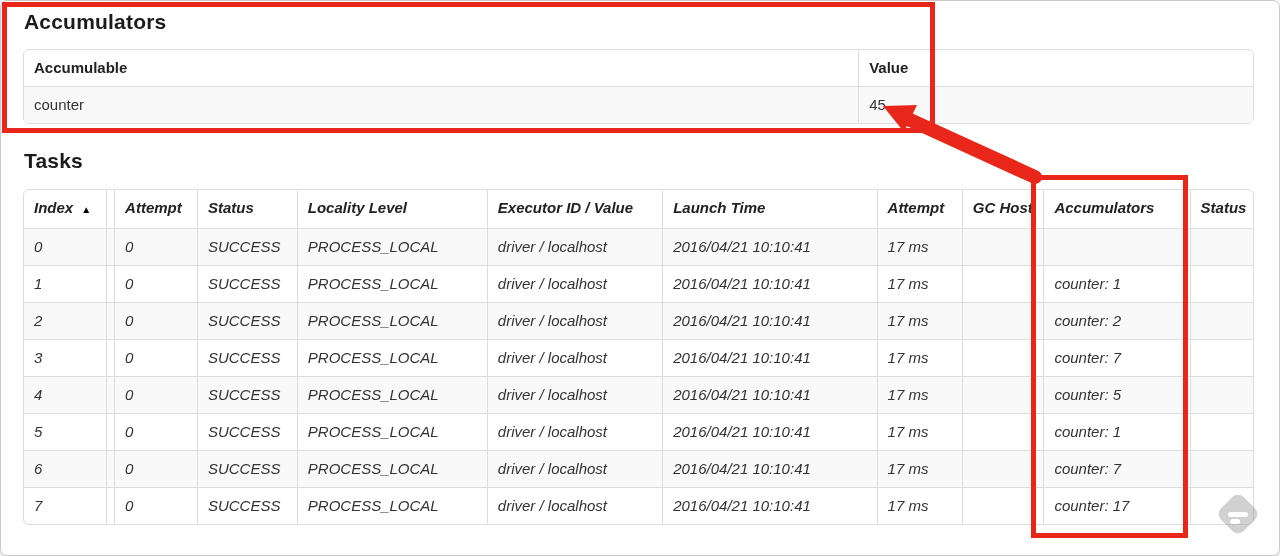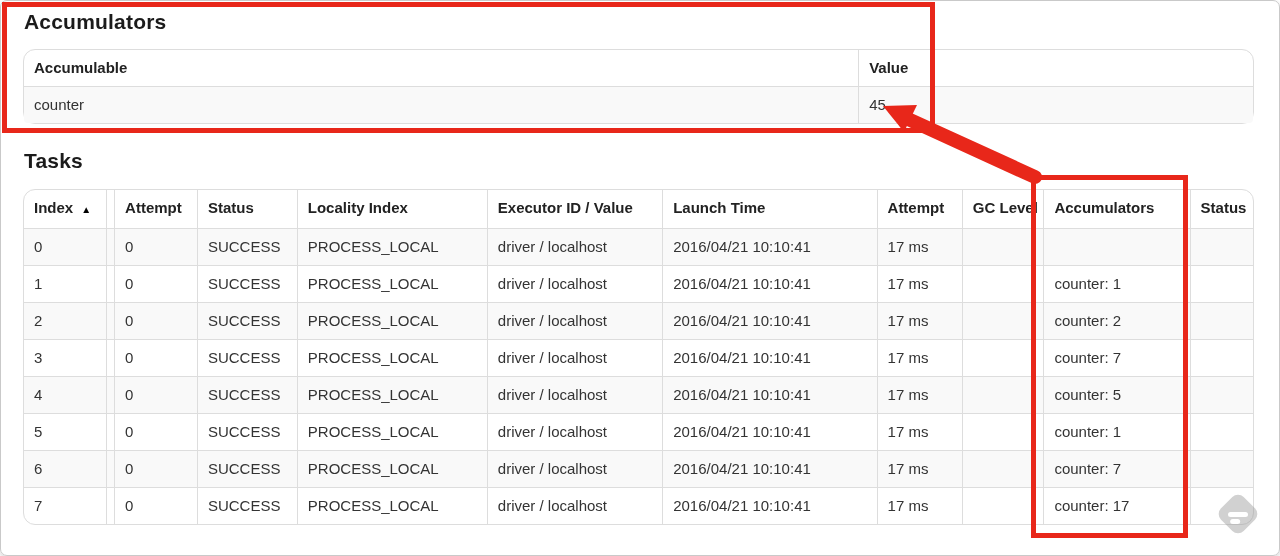--- a/index.html
+++ b/index.html
@@ -7,24 +7,24 @@
     font-family:"Liberation Sans","DejaVu Sans",sans-serif; color:#333; }
   .frame { position:absolute; left:0; top:0; width:1278px; height:554px;
     border:1px solid #c9c9c9; border-radius:7px;
     box-shadow:0 2px 5px rgba(0,0,0,0.18); pointer-events:none; }
   .section-title { position:absolute; left:24px; font-size:21px; font-weight:bold;
     color:#1b1b1b; letter-spacing:0.2px; }
   #acc-title { top:10px; }
   #tasks-title { top:149px; }
 
   table.ui-table { position:absolute; left:23px; border-collapse:separate; border-spacing:0;
-    table-layout:fixed; background:#fff; border:1px solid #ddd; border-radius:12px;
+    table-layout:fixed; background:#fff; border:1px solid #ddd; border-radius:6px;
     font-size:15px; color:#333; }
   #acc-table { top:49px; width:1229px; }
-  #tasks-table { top:189px; width:1229px; }
+  #tasks-table { top:189px; width:1229px;font-style:italic; }
   .ui-table th, .ui-table td { padding:8px 10px; line-height:20px; text-align:left;
     vertical-align:top; border-left:1px solid #ddd; border-top:1px solid #ddd;
     overflow:hidden; white-space:nowrap; }
   .ui-table th { font-weight:bold; border-top:none; color:#222; }
   .ui-table th:first-child, .ui-table td:first-child { border-left:none; }
   .ui-table tbody tr:nth-child(odd) td { background:#f9f9f9; }
   .ui-table tbody tr:last-child td:first-child { border-bottom-left-radius:4px; }
   .ui-table tbody tr:last-child td:last-child { border-bottom-right-radius:4px; }
   .sort-arrow { font-size:10px; margin-left:8px; color:#000; }
 
@@ -78,25 +78,25 @@
     <col style="width:67px">
       <col style="width:120px">
       <col style="width:52px">
   </colgroup>
   <thead>
     <tr>
       <th><span>Index</span><span class="sort-arrow">▲</span></th>
       <th>ID</th>
       <th>Attempt</th>
       <th>Status</th>
-      <th>Locality Index</th>
+      <th>Locality Level</th>
       <th>Executor ID / Value</th>
       <th>Launch Time</th>
       <th>Attempt</th>
-      <th>GC Level</th>
+      <th>GC Host</th>
       <th>Accumulators</th>
       <th>Status</th>
     </tr>
   </thead>
   <tbody>
     <tr>
       <td>0</td>
       <td>0</td>
       <td>0</td>
       <td>SUCCESS</td>

